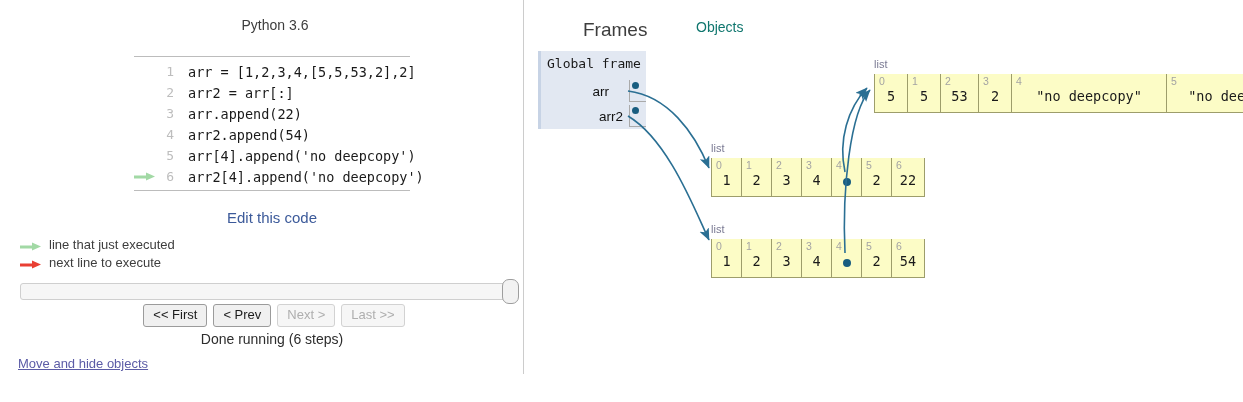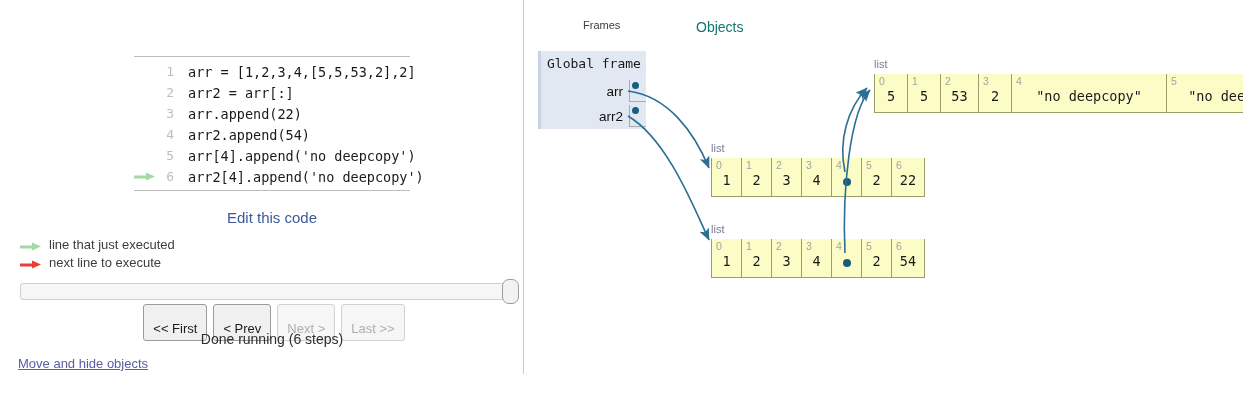--- a/index.html
+++ b/index.html
@@ -144,21 +144,21 @@
   #nav-buttons {
     left: 140px; top: 304px;
     width: 268px;
     display: flex;
     justify-content: center;
     gap: 6px;
   }
   .nav-btn {
     font-family: "Liberation Sans", sans-serif;
     font-size: 13px;
-    padding: 16px 9px 3px 9px;
+    padding: 2px 9px 3px 9px;
     background: #f0f0f0;
     border: 1px solid #9b9b9b;
     border-radius: 3px;
     color: #1c1c1c;
     cursor: pointer;
     line-height: 16px;
   }
   .nav-btn.disabled {
     color: #aeaeae;
     border-color: #d2d2d2;
@@ -177,21 +177,21 @@
     left: 18px; top: 356px;
     font-size: 13px;
     color: #5b5ba6;
     text-decoration: underline;
     cursor: pointer;
   }
 
   
   #frames-header {
     left: 583px; top: 19px;
-    font-size: 11px;
+    font-size: 19px;
     color: #3d3d3d;
   }
   #objects-header {
     left: 696px; top: 19px;
     font-size: 14px;
     color: #0f766e;
   }
 
   #global-frame {
     left: 538px; top: 51px;
@@ -290,20 +290,21 @@
     width: 1243px; height: 402px;
     pointer-events: none;
   }
 </style>
 </head>
 <body>
 
 <div class="abs" id="pane-divider"></div>
 
 <div class="abs" id="py-version">
+  <div>Python 3.6</div>
 </div>
 
 <div class="abs" id="code-box">
     <div class="code-row">
       <div class="arrow-cell"></div>
       <div class="lineno">1</div>
       <div class="codeline">arr = [1,2,3,4,[5,5,53,2],2]</div>
     </div>
     <div class="code-row">
       <div class="arrow-cell"></div>
@@ -372,21 +373,21 @@
 
 <div class="abs" id="run-status">Done running (6 steps)</div>
 
 <div class="abs" id="move-hide-link">Move and hide objects</div>
 
 <div class="abs" id="frames-header">Frames</div>
 <div class="abs" id="objects-header">Objects</div>
 
 <div class="abs" id="global-frame">
   <div id="global-frame-title">Global frame</div>
-<div class="var-row" style="top: 28px;">
+<div class="var-row" style="top: 28px; gap: 14px;">
       <span class="var-name">arr</span>
       <span class="var-slot">
         <span class="var-dot"></span>
       </span>
     </div>
     <div class="var-row" style="top: 53px;">
       <span class="var-name">arr2</span>
       <span class="var-slot">
         <span class="var-dot"></span>
       </span>

